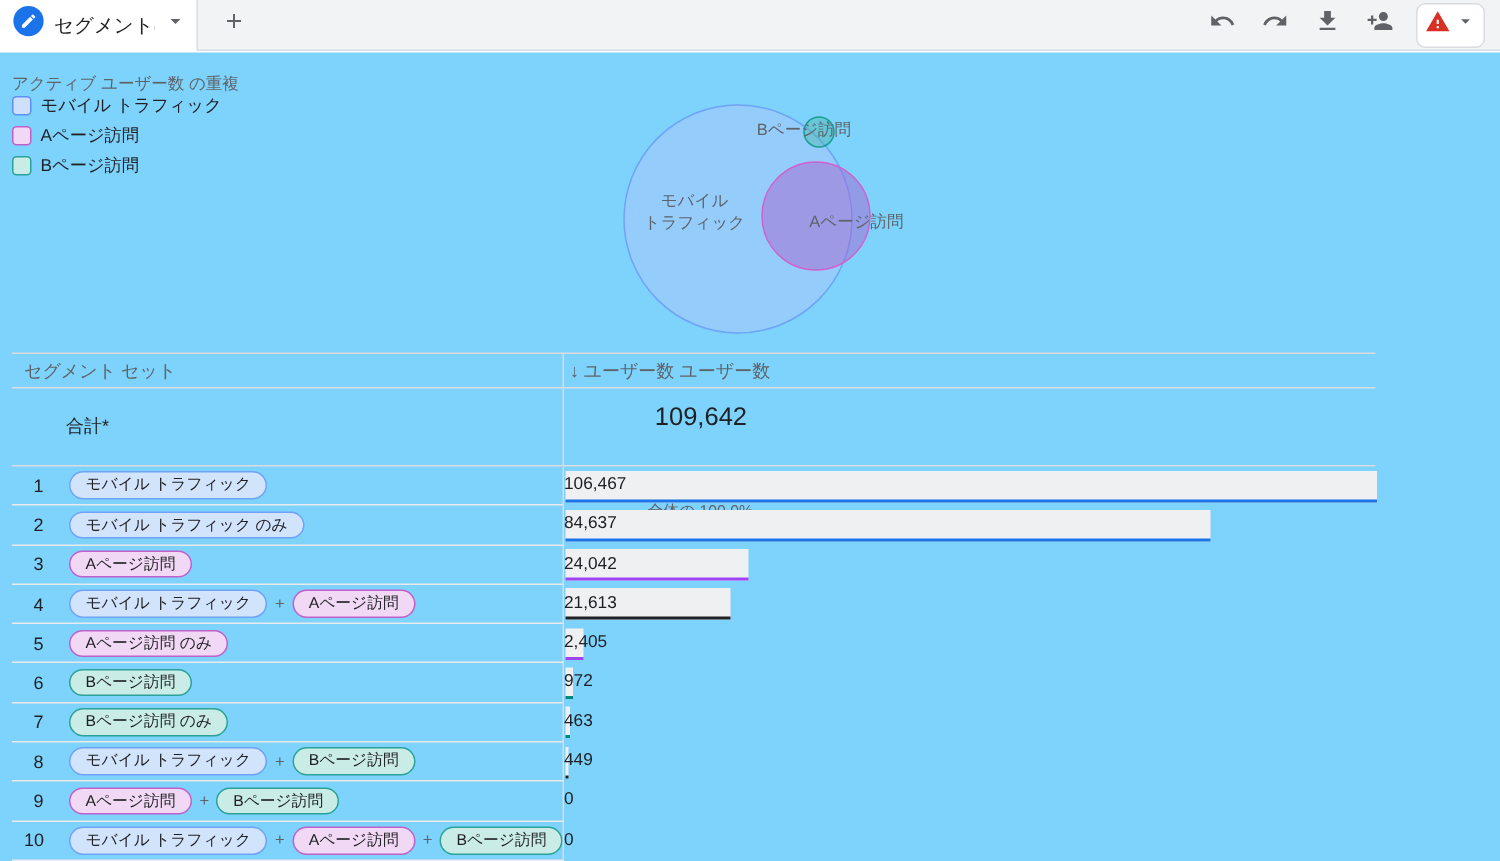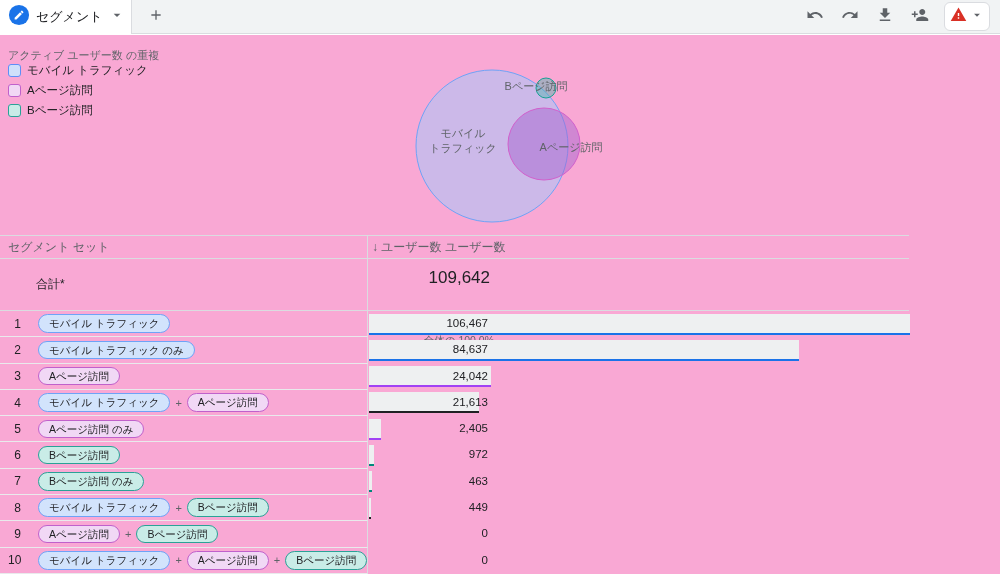--- a/index.html
+++ b/index.html
@@ -10,53 +10,53 @@
   .topbar{position:absolute;top:0;left:0;width:1000px;height:34px;background:#f1f3f4;border-bottom:1px solid #dadce0;display:flex;align-items:center;}
   .tab{width:132px;height:34px;background:#fff;border-right:1px solid #dadce0;display:flex;align-items:center;padding:0 6px 0 8px;gap:6px;cursor:pointer;}
   .tab-label{font-size:13px;color:#202124;white-space:nowrap;overflow:hidden;flex:1;}
   .caret{flex:0 0 auto;}
   .add-btn{width:32px;height:32px;margin-left:8px;display:flex;align-items:center;justify-content:center;border-radius:50%;cursor:pointer;}
   .actions{margin-left:auto;display:flex;align-items:center;gap:13px;padding-right:10px;}
   .icon-btn{width:22px;height:22px;display:flex;align-items:center;justify-content:center;cursor:pointer;}
   .warn-btn{display:flex;align-items:center;gap:3px;border:1px solid #dadce0;border-radius:6px;background:#fff;padding:3px 5px;cursor:pointer;}
 
   
-  .canvas{position:absolute;top:35px;left:0;width:1000px;height:539px;background:#f9a8d4;}
+  .canvas{position:absolute;top:35px;left:0;width:1000px;height:539px;background:#7dd3fc;}
   .chart-title{position:absolute;top:13px;left:8px;font-size:11px;color:#5f6368;}
   .legend{position:absolute;top:28px;left:8px;display:flex;flex-direction:column;gap:5px;}
   .legend-item{display:flex;align-items:center;gap:6px;font-size:11.5px;color:#202124;}
   .swatch{width:13px;height:13px;border-radius:3px;border:1.5px solid;}
   .sw-blue{background:#cfe0fb;border-color:#5e8ef7;}
   .sw-purple{background:#f1d8f5;border-color:#c061cb;}
   .sw-teal{background:#c9ece7;border-color:#2aa297;}
   .venn{position:absolute;top:25px;left:300px;}
   .venn text{font-size:11px;fill:#5f6368;}
 
   
-  .table{position:absolute;top:200px;left:0;width:909px;border-radius:13px;}
+  .table{position:absolute;top:200px;left:8px;width:909px;border-radius:13px;}
   .thead{display:flex;height:24px;border-top:1px solid #dadce0;border-bottom:1px solid #dadce0;font-size:12px;color:#5f6368;}
   .col-left{width:368px;height:100%;border-right:1px solid #dadce0;display:flex;align-items:center;padding-left:8px;}
   .col-right{flex:1;height:100%;display:flex;align-items:center;padding-left:4px;gap:3px;cursor:pointer;}
   .sort-arrow{font-size:12px;color:#5f6368;}
   .total-row{display:flex;height:52px;border-bottom:1px solid #dadce0;}
   .total-left{width:368px;border-right:1px solid #dadce0;display:flex;align-items:center;padding-left:36px;font-size:12px;}
   .total-right{flex:1;position:relative;}
   .total-value{position:absolute;top:9px;left:0;width:122px;text-align:right;font-weight:normal;font-size:17px;}
   .total-pct{position:absolute;top:27px;left:0;width:126px;text-align:right;font-size:10.5px;color:#5f6368;margin-top:48px;}
   .trow{display:flex;height:26.3px;}
   .cell-left{width:368px;border-right:1px solid #dadce0;border-bottom:1px solid #e9eaec;display:flex;align-items:center;padding-left:8px;gap:5px;overflow:hidden;}
   .ridx{width:13px;text-align:right;font-size:12px;margin-right:12px;flex:0 0 auto;}
   .chip{font-size:10.5px;line-height:1;padding:3px 10px;border-radius:10px;border:1px solid;white-space:nowrap;flex:0 0 auto;}
   .chip-blue{background:#d2e3fc;border-color:#6ea3f7;}
   .chip-purple{background:#f1d8f5;border-color:#c061cb;}
   .chip-teal{background:#c9ece7;border-color:#2aa297;}
   .plus{font-size:11px;color:#5f6368;flex:0 0 auto;}
   .cell-right{flex:1;position:relative;}
   .bar{position:absolute;left:1px;top:2.5px;height:21px;background:#eef0f1;border-bottom:2px solid #999;}
-  .rval{position:absolute;top:6px;left:0;width:120px;text-align:right;font-size:11.5px;}
+  .rval{position:absolute;top:6px;left:0;width:120px;text-align:left;font-size:11.5px;}
 </style>
 </head>
 <body>
 
 <div class="topbar">
   <div class="tab">
     <span>
       <svg width="22" height="22" viewBox="0 0 24 24">
         <circle cx="12" cy="12" r="11" fill="#1a73e8"></circle>
         <path transform="translate(5.6,5.6) scale(0.54)" fill="#ffffff" d="M3 17.25V21h3.75L17.81 9.94l-3.75-3.75L3 17.25zM20.71 7.04c.39-.39.39-1.02 0-1.41l-2.34-2.34c-.39-.39-1.02-.39-1.41 0l-1.83 1.83 3.75 3.75 1.83-1.83z"></path>

